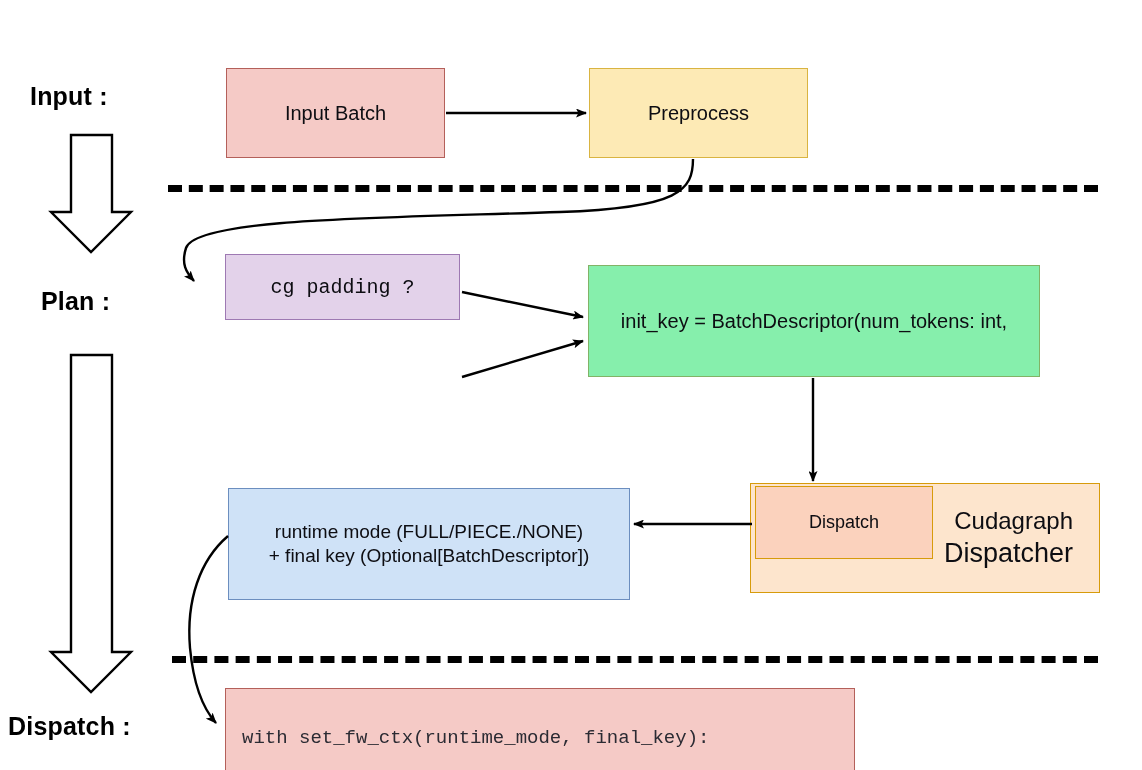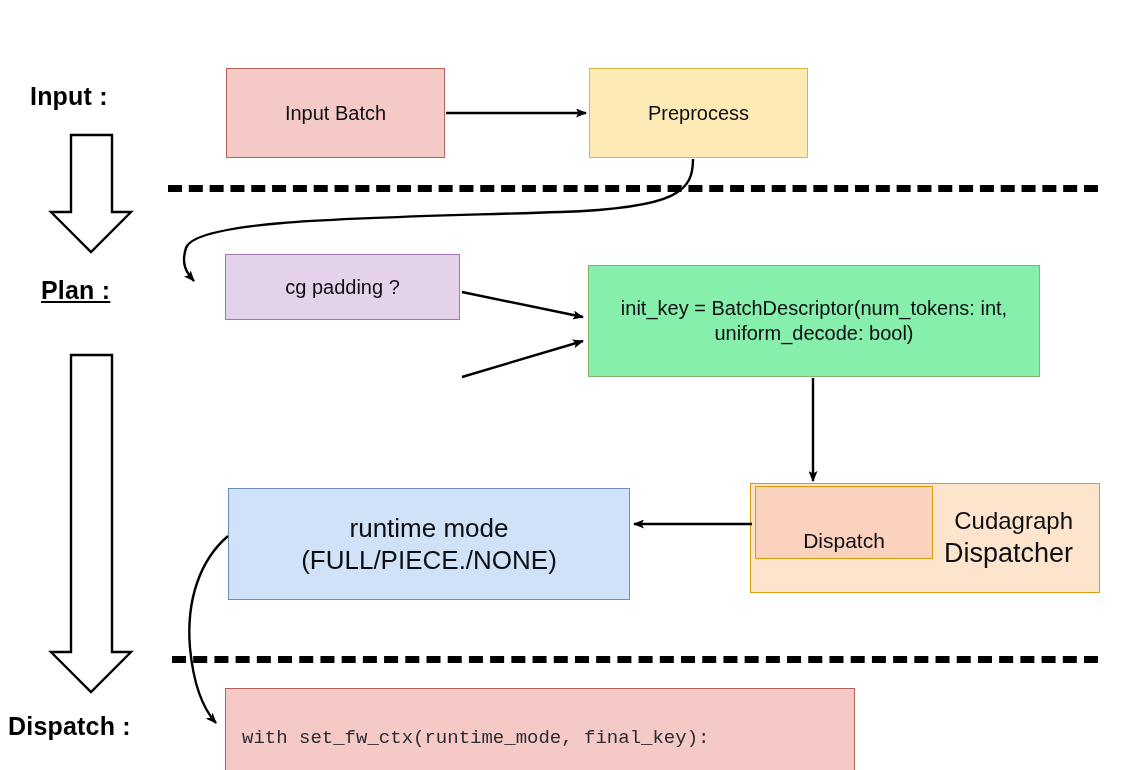--- a/index.html
+++ b/index.html
@@ -24,55 +24,55 @@
   svg.overlay{position:absolute;left:0;top:0;width:1142px;height:770px;
         pointer-events:none;overflow:visible;}
   .dash{position:absolute;height:0;border-top:7px dashed #000;}
 </style>
 </head>
 <body>
 
 <div id="root">
 
   <div class="stage-label" style="left:30px;top:42px;">Input :</div>
-  <div class="stage-label" style="left:41px;top:236px;text-decoration:underline;">Plan :</div>
+  <div class="stage-label" style="left:41px;top:247px;">Plan :</div>
   <div class="stage-label" style="left:8px;top:672px;">Dispatch :</div>
 
   <div class="dash" style="left:168px;top:145px;width:930px;"></div>
   <div class="dash" style="left:172px;top:616px;width:926px;"></div>
 
   <div class="node n-pink" style="left:226px;top:28px;width:219px;height:90px;">
     <span>Input Batch</span>
   </div>
 
   <div class="node n-yellow" style="left:589px;top:28px;width:219px;height:90px;">
     <span>Preprocess</span>
   </div>
 
-  <div class="node n-purple" style="left:225px;top:214px;width:235px;height:66px;">
+  <div class="node n-purple" style="left:225px;top:214px;width:235px;height:66px;font-family:Liberation Mono, monospace;">
     <span>cg padding ?</span>
   </div>
 
 
   <div class="node n-green" style="left:588px;top:225px;width:452px;height:112px;flex-direction:column;">
     <span>init_key = BatchDescriptor(num_tokens: int,</span>
-    <span>uniform_decode: bool)</span>
   </div>
 
   <div class="node n-orange-outer outer-label" style="left:750px;top:443px;width:350px;height:110px;flex-direction:column;align-items:flex-end;justify-content:center;">
     <span style="font-size:24px;line-height:1.3;">Cudagraph</span>
     <span style="font-size:27px;line-height:1.3;">Dispatcher</span>
   </div>
 
-  <div class="node n-orange-inner" style="left:755px;top:446px;width:178px;height:73px;font-size:21px;align-items:flex-end;">
+  <div class="node n-orange-inner" style="left:755px;top:446px;width:178px;height:73px;font-size:18px;">
     <span>Dispatch</span>
   </div>
 
-  <div class="node n-blue" style="left:228px;top:448px;width:402px;height:112px;flex-direction:column;font-size:26px;">
+  <div class="node n-blue" style="left:228px;top:448px;width:402px;height:112px;flex-direction:column;font-size:19px;">
     <span>runtime mode (FULL/PIECE./NONE)</span>
+    <span>+ final key (Optional[BatchDescriptor])</span>
   </div>
 
   <div class="node n-pink code" style="left:225px;top:648px;width:630px;height:100px;flex-direction:column;align-items:flex-start;justify-content:center;">
     <span>with set_fw_ctx(runtime_mode, final_key):</span>
   </div>
 
   <svg class="overlay">
     <defs>
       <marker id="ah" markerWidth="11" markerHeight="9" refX="10" refY="4.5" orient="auto" markerUnits="userSpaceOnUse">
         <path d="M0,0 L11,4.5 L0,9 L2.4,4.5 Z" fill="#000"></path>

